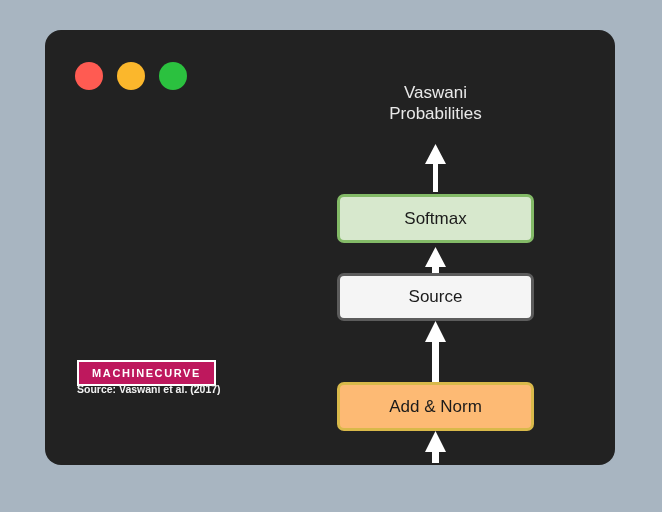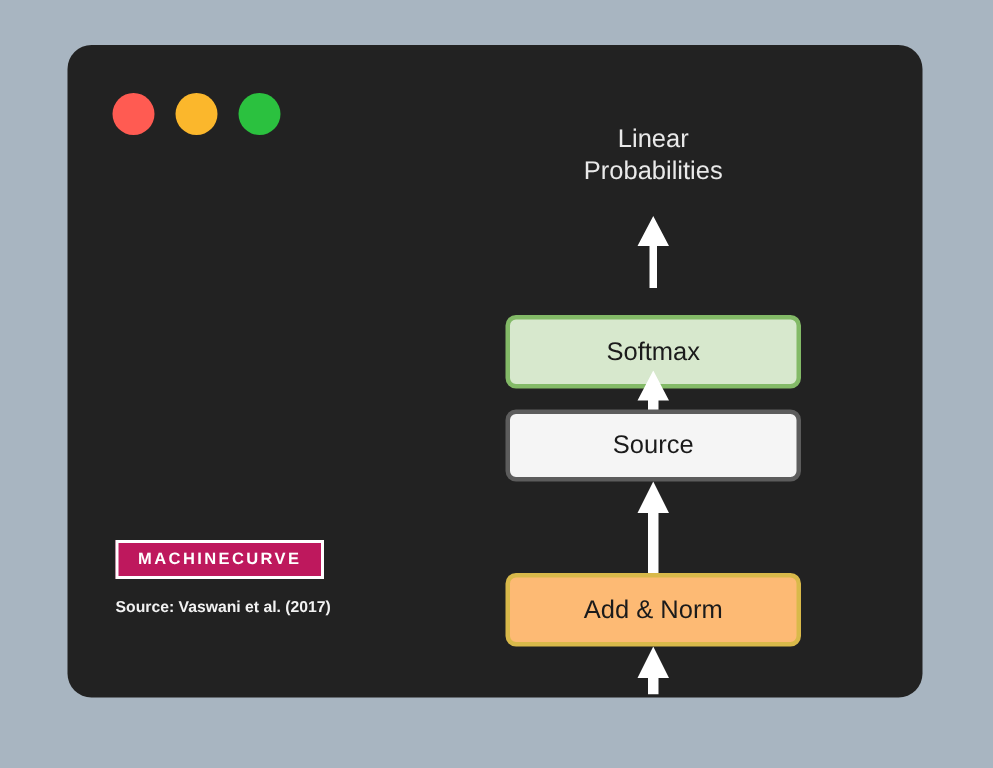--- a/index.html
+++ b/index.html
@@ -70,21 +70,21 @@
     border-radius: 7px;
     text-align: center;
     font-size: 17px;
     color: #1b1b1b;
     display: flex;
     align-items: center;
     justify-content: center;
   }
 
   #box-softmax {
-    top: 128px;          
+    top: 112px;          
     height: 49px;
     background: #d7e8cd;
     border: 3px solid #83ba67;
   }
   #box-linear {
     top: 191px;          
     height: 48px;
     background: #f5f5f5;
     border: 3px solid #5c5c5c;
   }
@@ -119,41 +119,41 @@
     font-size: 11px;
     font-weight: bold;
     letter-spacing: 1.6px;
     display: flex;
     align-items: center;
     justify-content: center;
   }
   #source-text {
     position: absolute;
     left: 32px;
-    top: 369px;      
+    top: 353px;      
     color: #f2f2f2;
     font-size: 10.5px;
     font-weight: bold;
     white-space: nowrap;
   }
 </style>
 </head>
 <body>
 
 <div id="window-card">
 
   <div id="traffic-lights">
     <div class="dot dot-red"></div>
     <div class="dot dot-amber"></div>
     <div class="dot dot-green"></div>
   </div>
 
   <div id="diagram">
 
-    <div id="output-label">Linear
+    <div id="output-label">Vaswani
 Probabilities</div>
 
     <div class="arrow" id="arrow-softmax-to-output">
       <svg width="41" height="50" viewBox="0 0 41 50">
         <path d="M20.5 2 L31 22 L23 22 L23 50 L18 50 L18 22 L10 22 Z" fill="#ffffff"></path>
       </svg>
     </div>
 
     <div class="node-box" id="box-softmax">
       <span>Softmax</span>

